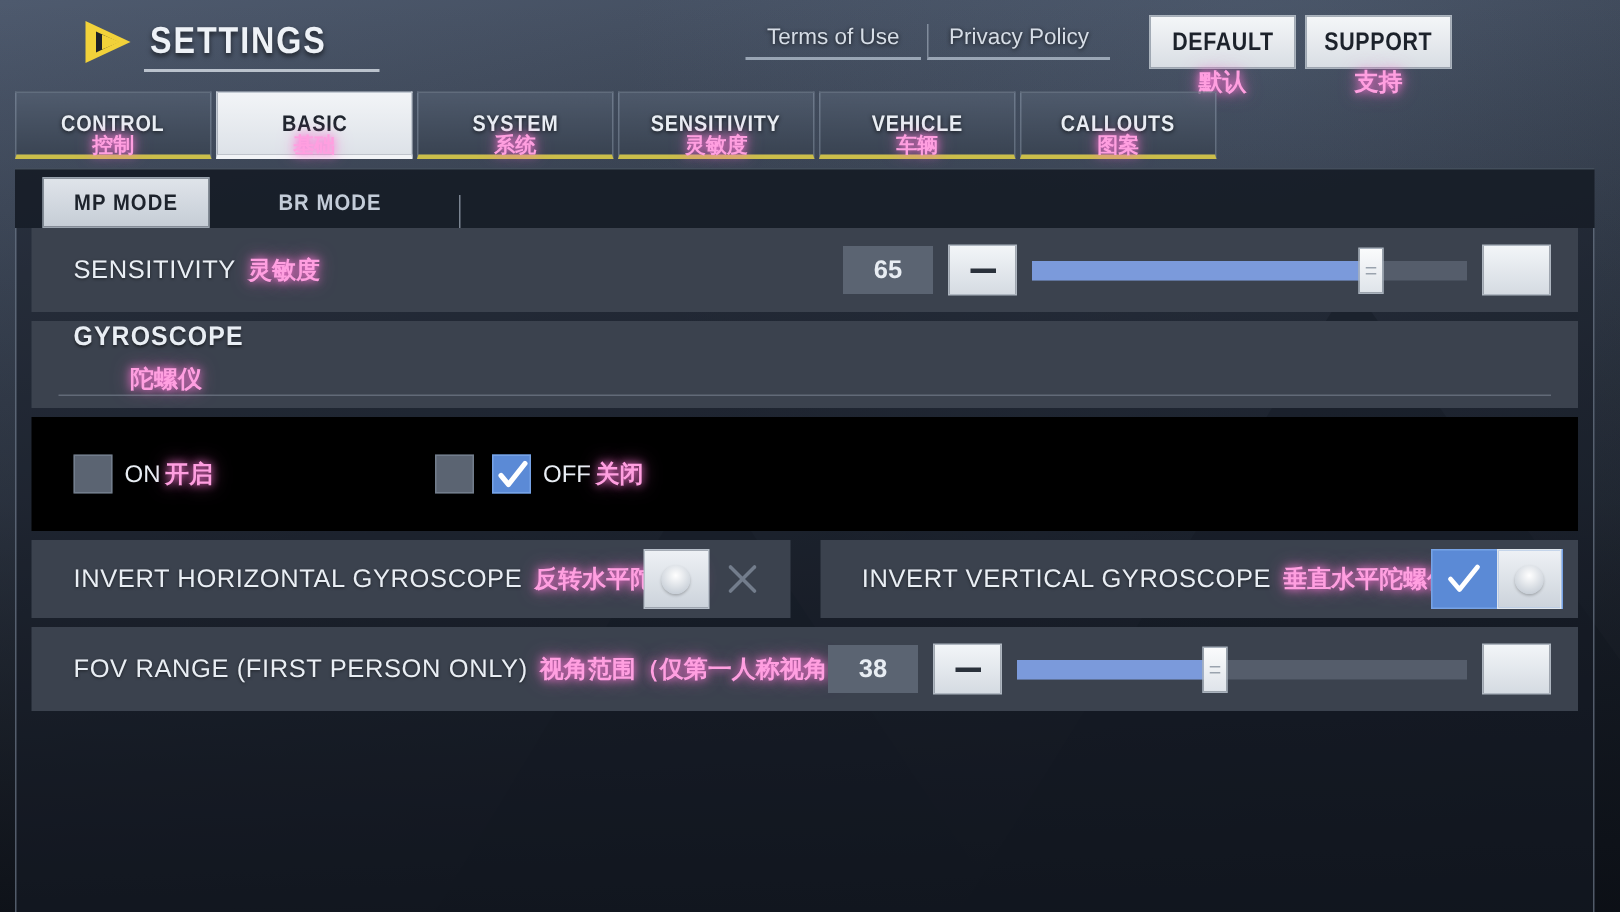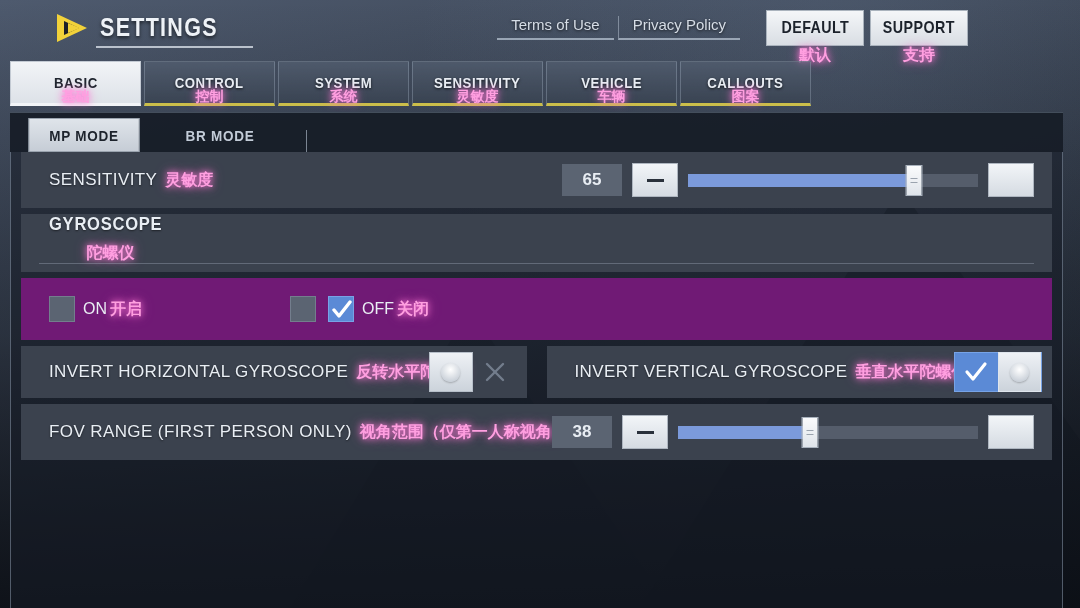--- a/index.html
+++ b/index.html
@@ -178,21 +178,21 @@
     background: #3b424e;
     margin: 0 10px 6px 10px;
     display: flex; align-items: center;
   }
   .row.tall { height: 56px; }
   .row.sec { height: 58px; background: #3b424e; }
   .row.sec .sec-underline {
     position: absolute; left: 18px; right: 18px; bottom: 8px;
     height: 1px; background: rgba(180,192,208,0.32);
   }
-  .row.opts { height: 62px; background: #701a75; }
+  .row.opts { height: 76px; background: #000000; }
   .row.pair { height: 52px; background: transparent; margin: 0 10px 6px 10px; gap: 20px; }
 
   .lbl {
     display: flex; align-items: baseline; gap: 8px;
     padding-left: 28px;
   }
   .lbl .en {
     color: #e9eef4; font-size: 17px; letter-spacing: 0.4px;
     text-shadow: 0 1px 2px rgba(0,0,0,0.5);
   }
@@ -351,27 +351,27 @@
         <span class="cn">默认</span>
       </div>
       <div class="hdr-btn">
         <span class="en">SUPPORT</span>
         <span class="cn">支持</span>
       </div>
     </div>
   </div>
 
   <div class="tabs">
+    <div class="tab">
+      <span class="en">CONTROL</span>
+      <span class="cn">控制</span>
+    </div>
     <div class="tab active">
       <span class="en">BASIC</span>
       <span class="cn">基础</span>
-    </div>
-    <div class="tab">
-      <span class="en">CONTROL</span>
-      <span class="cn">控制</span>
     </div>
     <div class="tab">
       <span class="en">SYSTEM</span>
       <span class="cn">系统</span>
     </div>
     <div class="tab">
       <span class="en">SENSITIVITY</span>
       <span class="cn">灵敏度</span>
     </div>
     <div class="tab">

